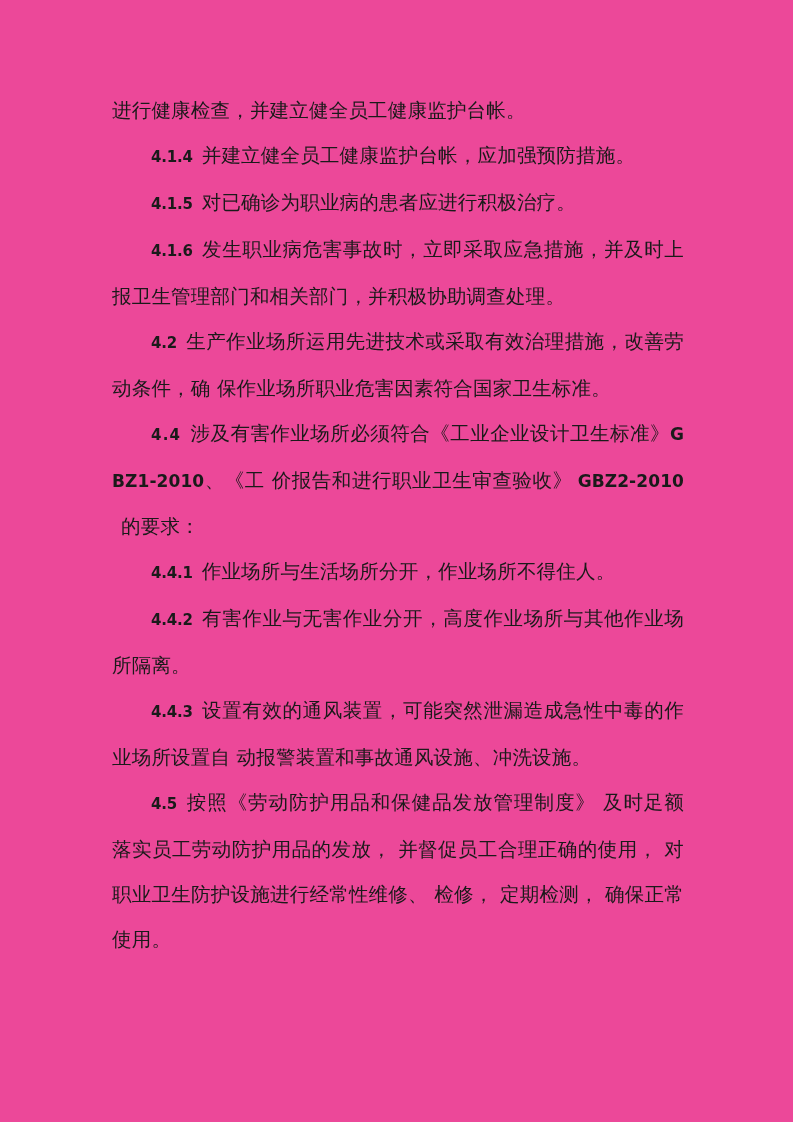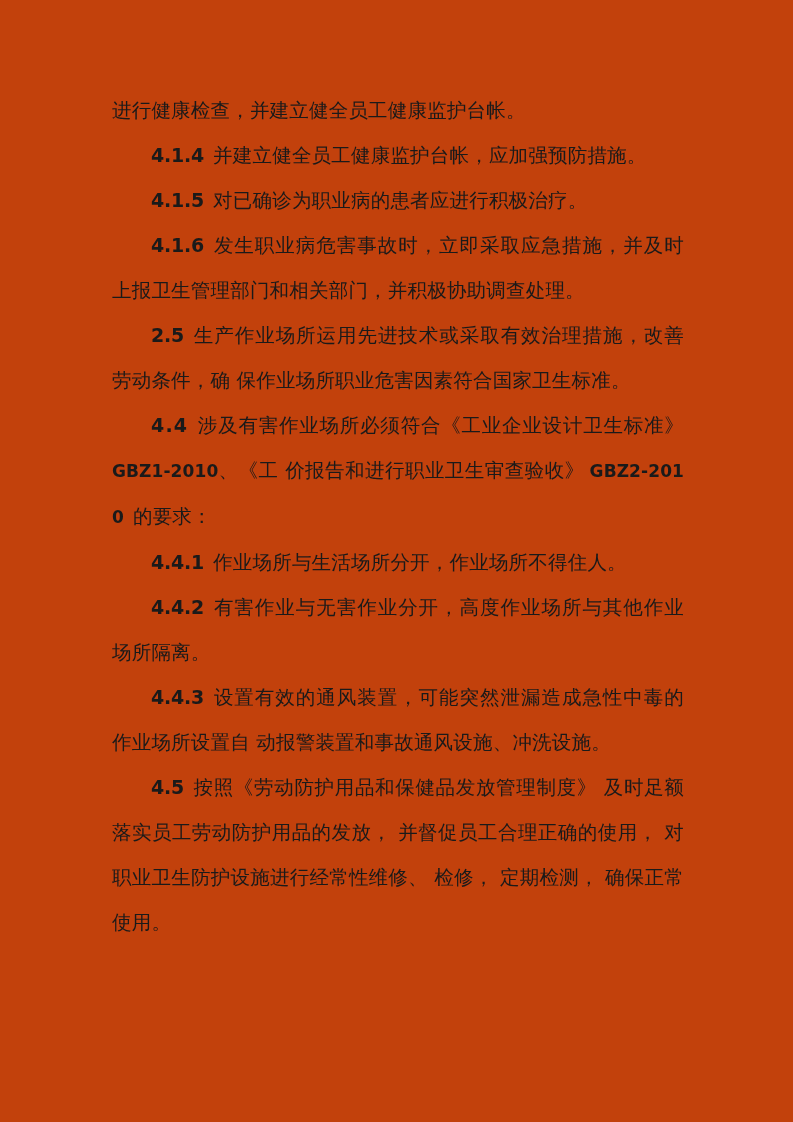--- a/index.html
+++ b/index.html
@@ -4,21 +4,21 @@
 <style>
   html, body {
     margin: 0;
     padding: 0;
     background: #ffffff;
   }
   .page {
     position: relative;
     width: 793px;
     height: 1122px;
-    background: #c2410c;
+    background: #ec4899;
     overflow: hidden;
     box-sizing: border-box;
   }
   .doc-body {
     position: absolute;
     left: 112px;
     top: 88px;
     width: 572px;
   }
   
@@ -31,21 +31,21 @@
     text-align: justify;
     text-justify: inter-ideograph;
     text-align-last: left;
     letter-spacing: 0.2px;
     word-break: break-all;
   }
   
   .num {
     font-family: "DejaVu Sans", "Liberation Sans", sans-serif;
     font-weight: 700;
-    font-size: 19px;
+    font-size: 15px;
     letter-spacing: -0.2px;
   }
   .num-wide {
     letter-spacing: 1.2px;
   }
   .code {
     font-family: "DejaVu Sans", "Liberation Sans", sans-serif;
     font-weight: 700;
     font-size: 17px;
     letter-spacing: 0.1px;
@@ -63,21 +63,21 @@
   <div class="doc-body">
 
     <p class="para indent-0"><span>进行健康检查，并建立健全员工健康监护台帐。</span></p>
 
     <p class="para indent-1"><span class="num">4.1.4</span><span class="gap"></span><span>并建立健全员工健康监护台帐，应加强预防措施。</span></p>
 
     <p class="para indent-1"><span class="num">4.1.5</span><span class="gap"></span><span>对已确诊为职业病的患者应进行积极治疗。</span></p>
 
     <p class="para indent-1"><span class="num">4.1.6</span><span class="gap"></span><span>发生职业病危害事故时，立即采取应急措施，并及时上报卫生管理部门和相关部门，并积极协助调查处理。</span></p>
 
-    <p class="para indent-1"><span class="num">2.5</span><span class="gap"></span><span>生产作业场所运用先进技术或采取有效治理措施，改善劳动条件，确 保作业场所职业危害因素符合国家卫生标准。</span></p>
+    <p class="para indent-1"><span class="num">4.2</span><span class="gap"></span><span>生产作业场所运用先进技术或采取有效治理措施，改善劳动条件，确 保作业场所职业危害因素符合国家卫生标准。</span></p>
 
 
     <p class="para indent-1"><span class="num num-wide">4.4</span><span class="gap"></span><span>涉及有害作业场所必须符合《工业企业设计卫生标准》</span><span class="code">GBZ1-2010</span><span>、《工 价报告和进行职业卫生审查验收》</span><span class="gap-sm"></span><span class="code">GBZ2-2010</span><span class="gap"></span><span>的要求：</span></p>
 
     <p class="para indent-1"><span class="num">4.4.1</span><span class="gap"></span><span>作业场所与生活场所分开，作业场所不得住人。</span></p>
 
     <p class="para indent-1"><span class="num">4.4.2</span><span class="gap"></span><span>有害作业与无害作业分开，高度作业场所与其他作业场所隔离。</span></p>
 
     <p class="para indent-1"><span class="num">4.4.3</span><span class="gap"></span><span>设置有效的通风装置，可能突然泄漏造成急性中毒的作业场所设置自 动报警装置和事故通风设施、冲洗设施。</span></p>
 

